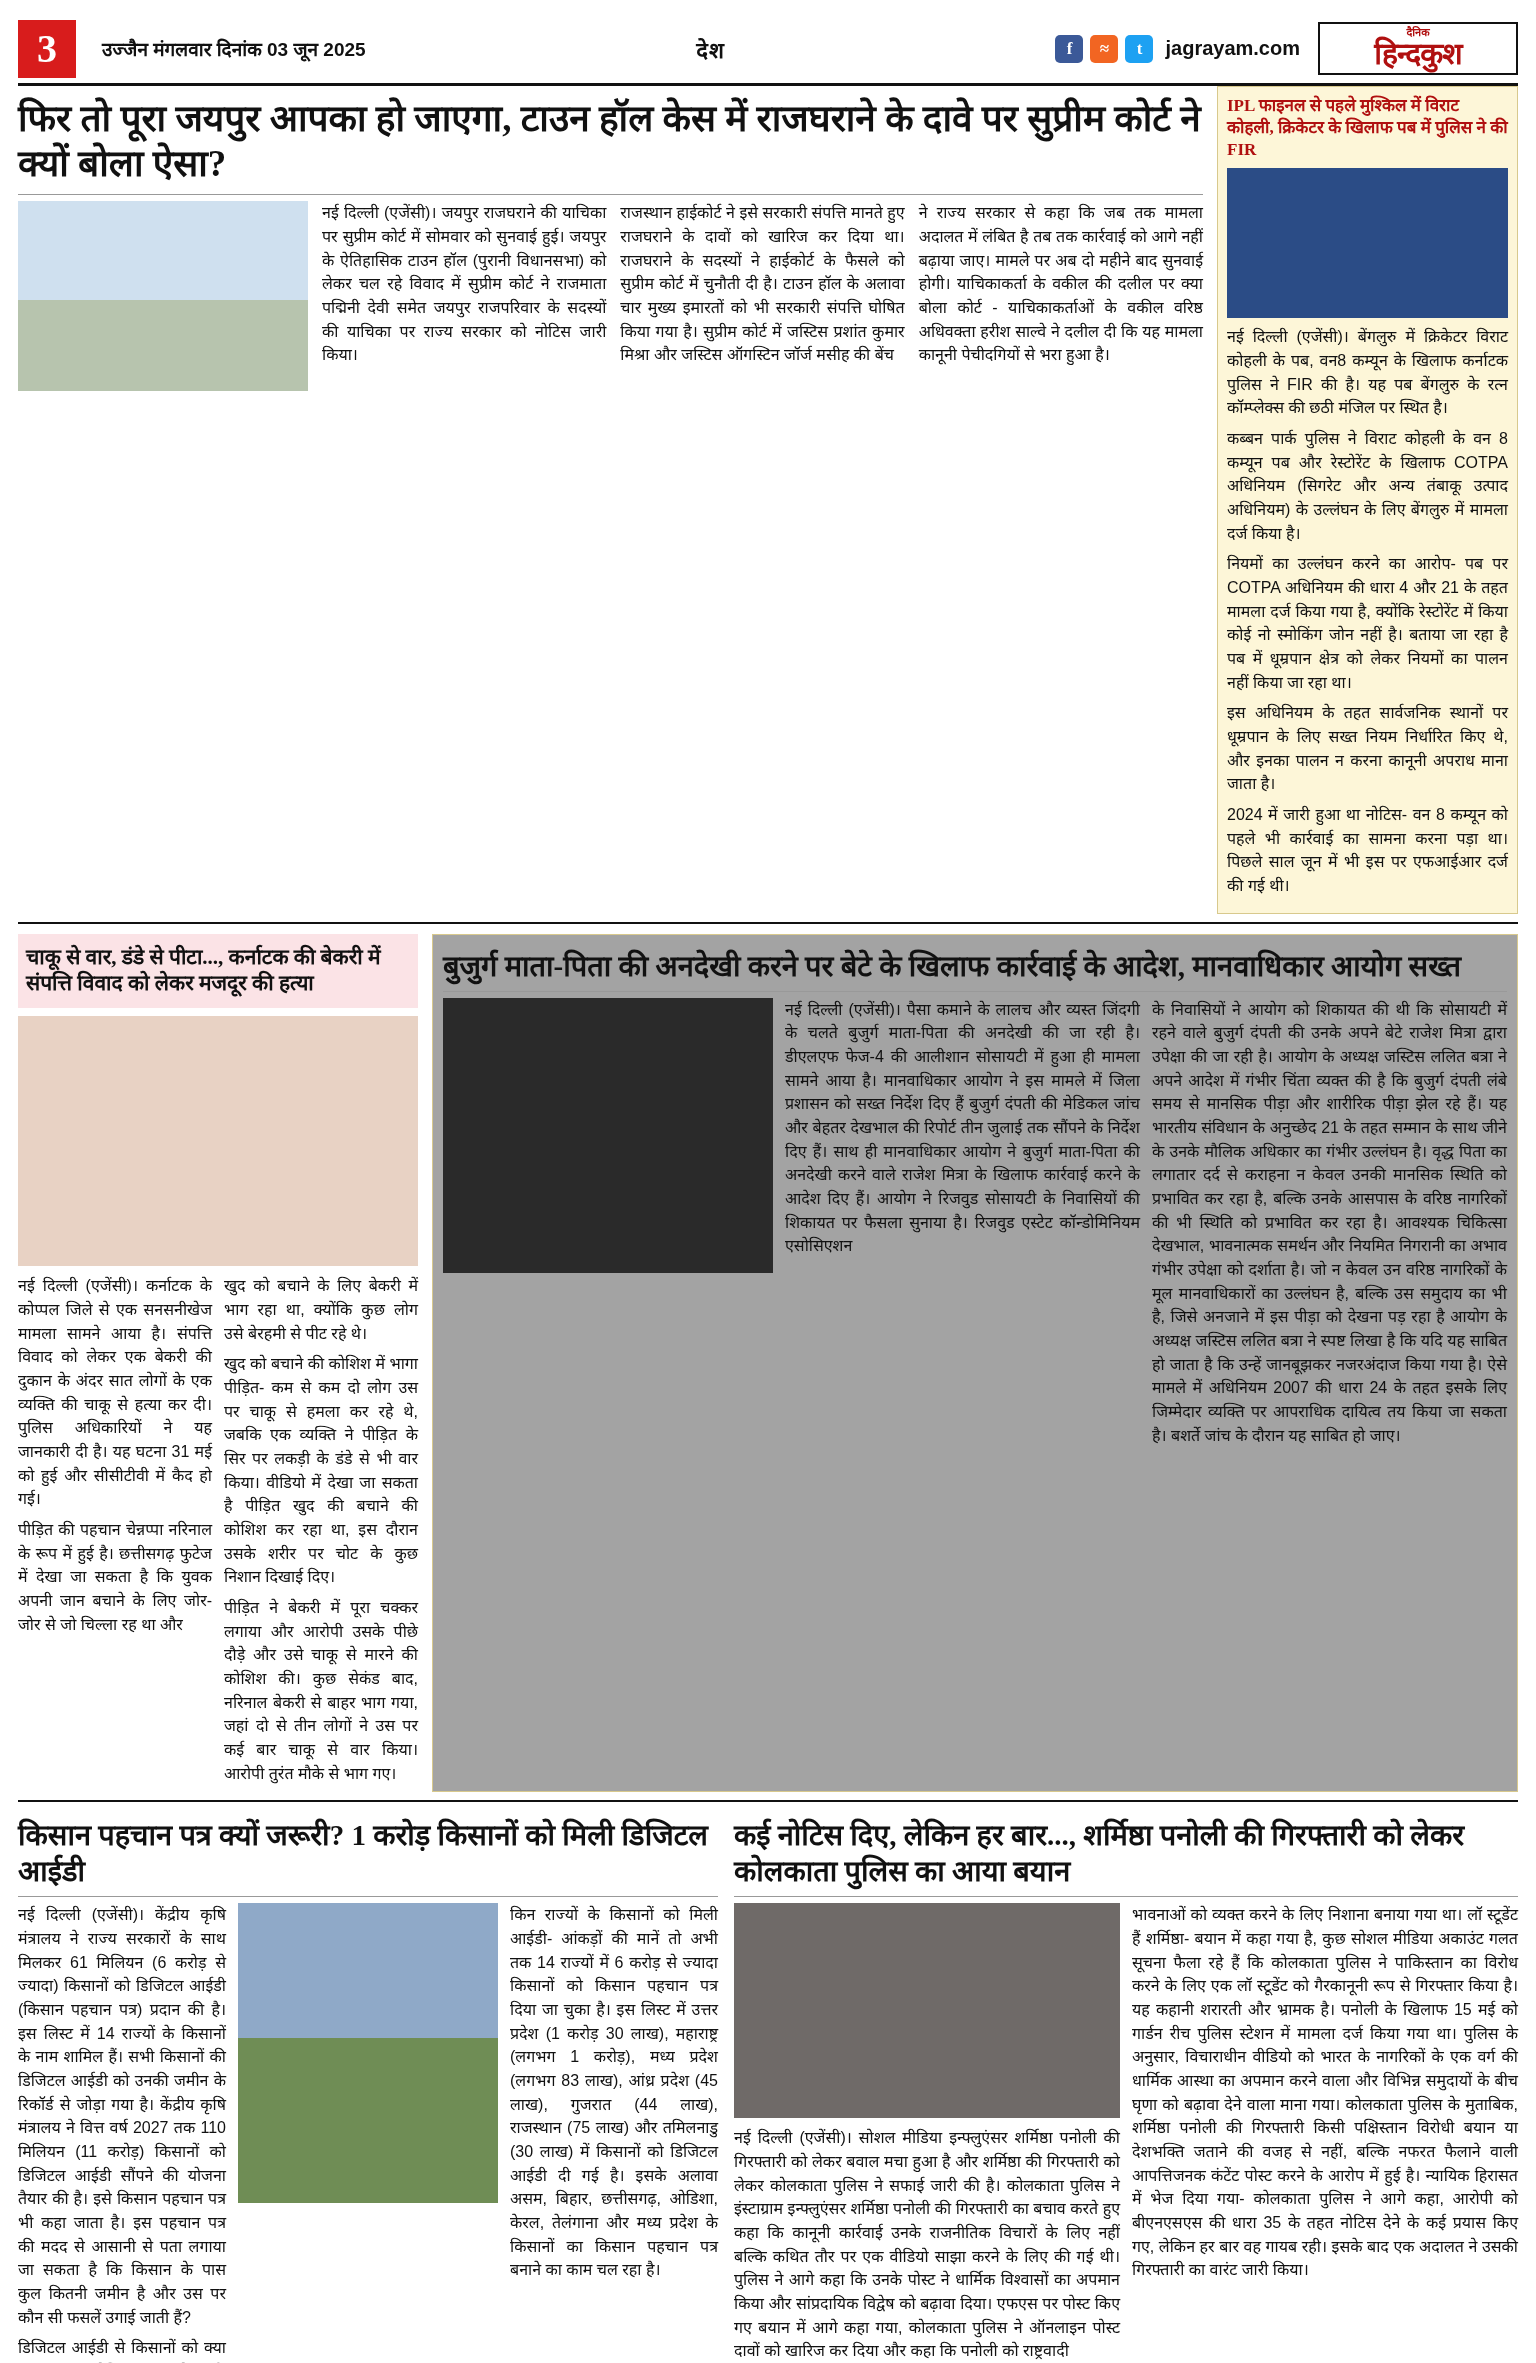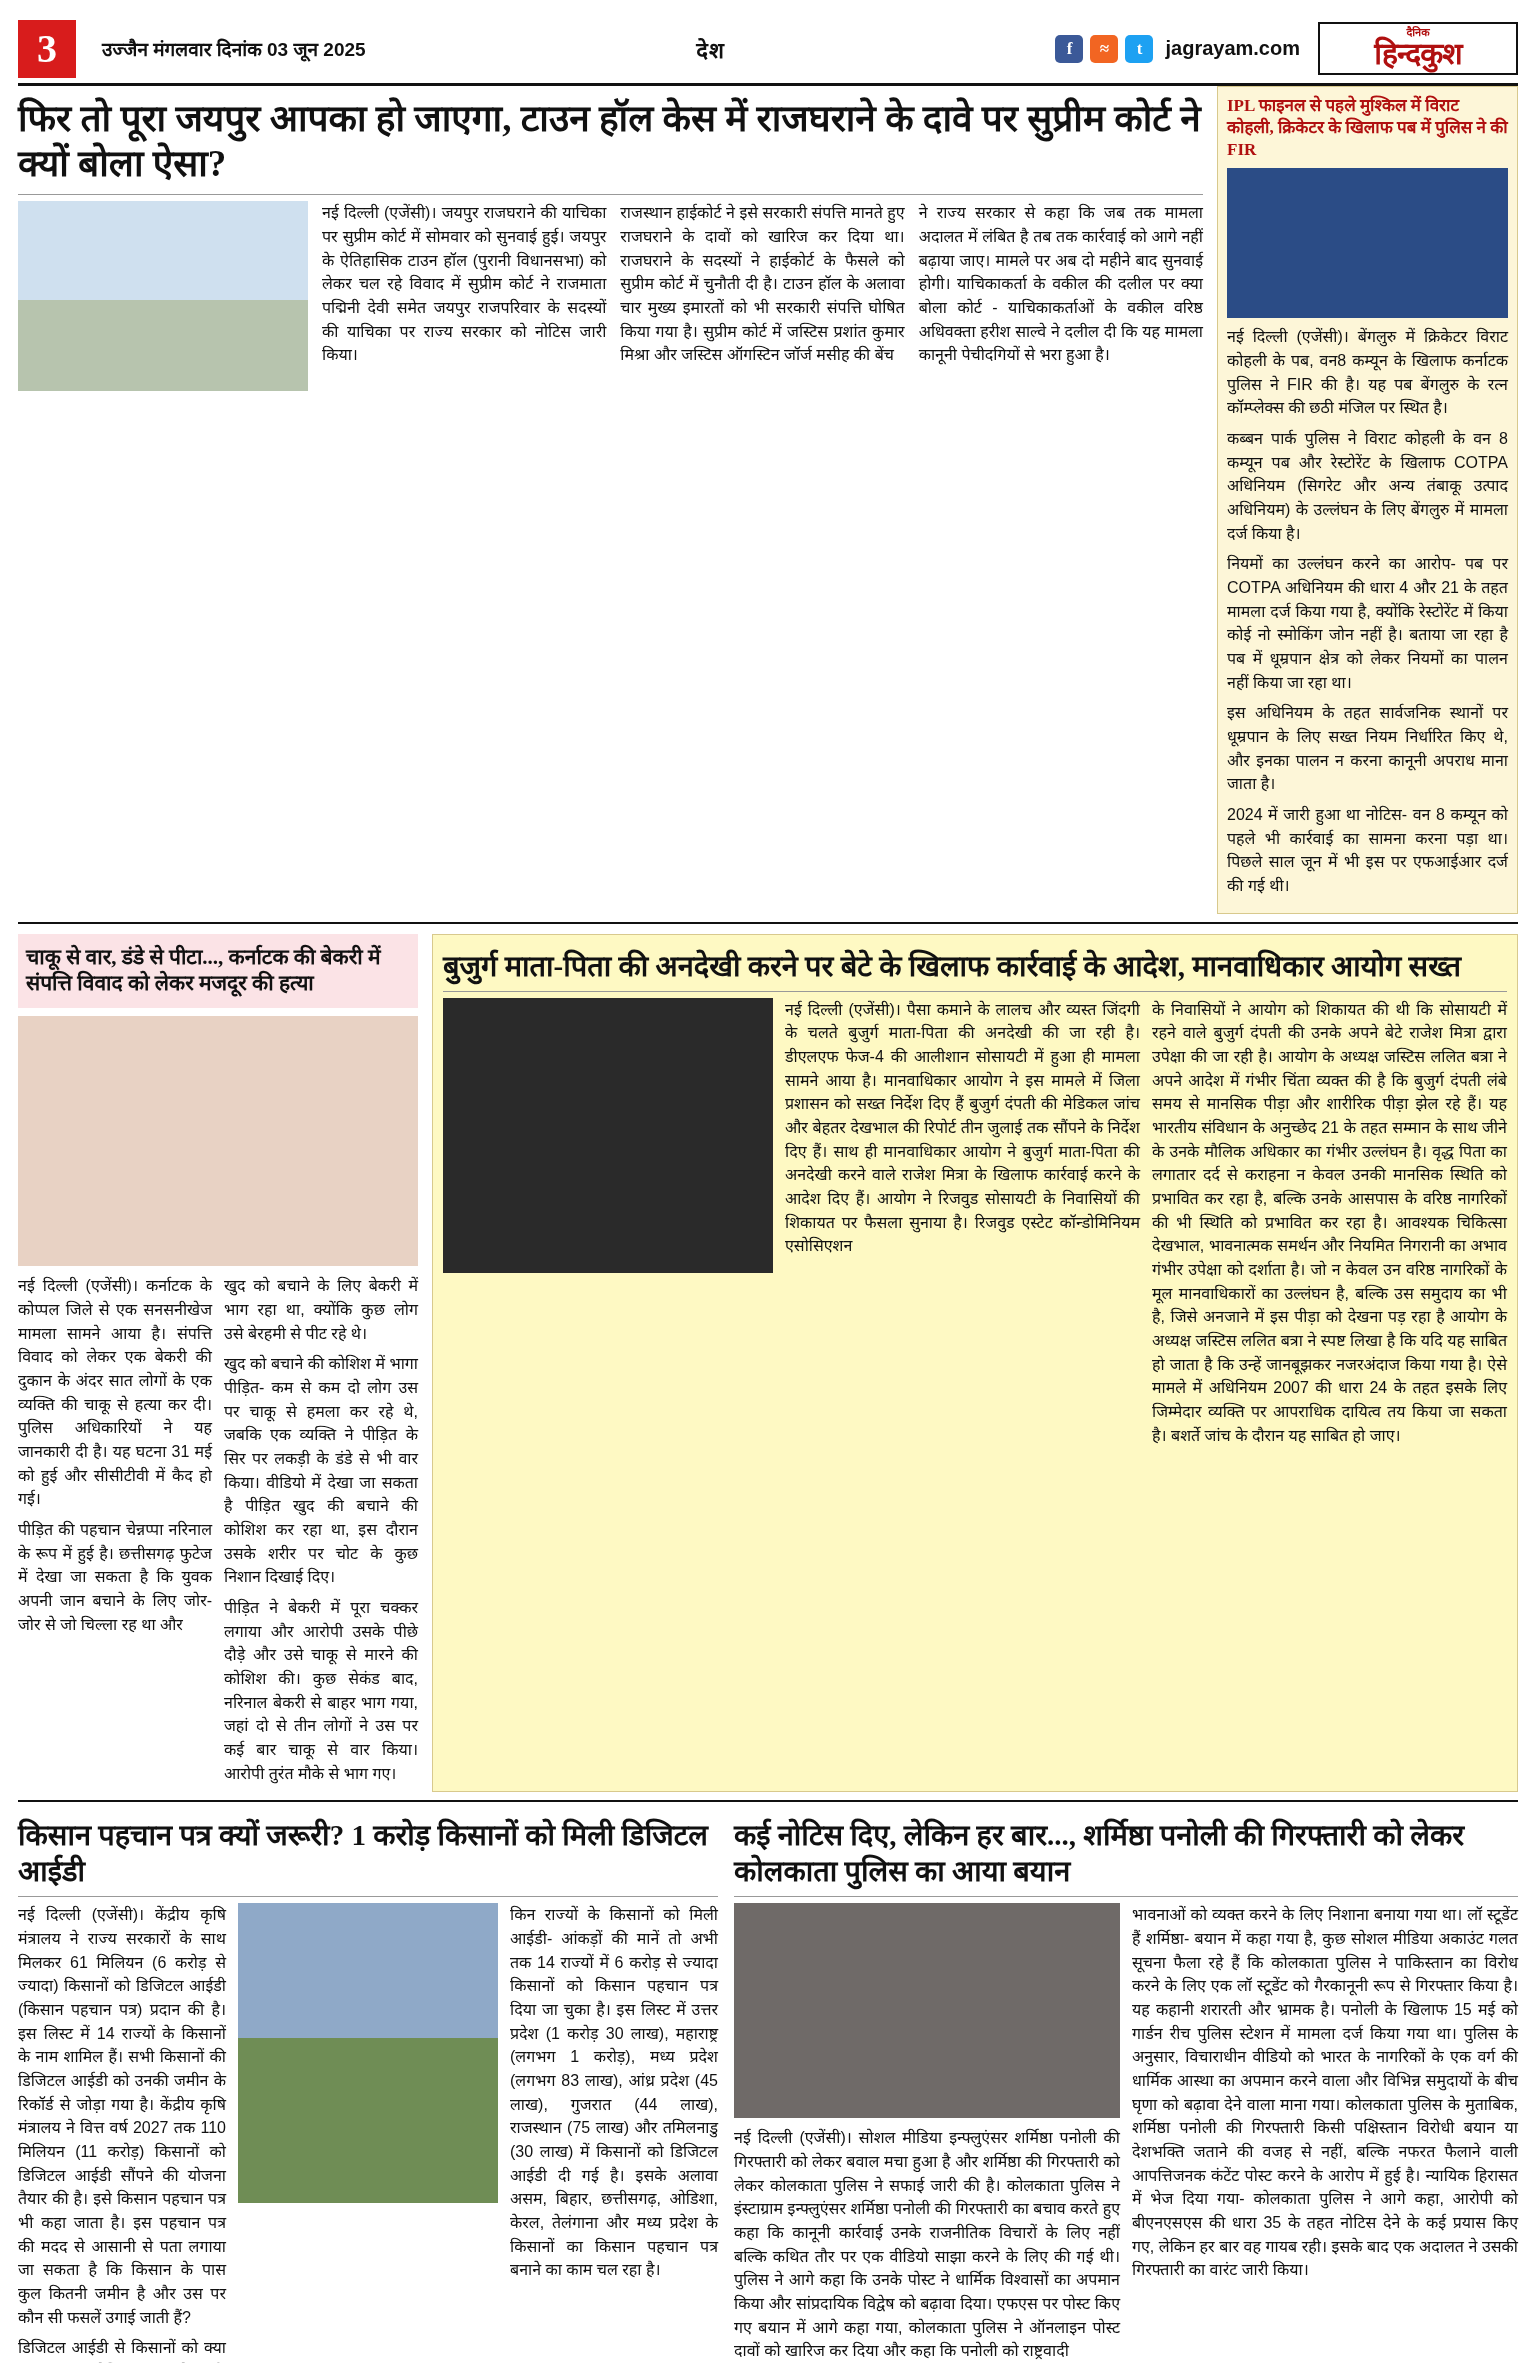--- a/index.html
+++ b/index.html
@@ -63,21 +63,21 @@
   .lead-side { flex:1; background:#fdf6d8; border:1px solid #d8c98d; padding:8px 9px; }
   .side-head { font-size:17px; line-height:1.3; font-weight:bold; color:#b01010; font-family:"Liberation Serif", serif; margin:0 0 7px; }
   .side-photo { width:100%; height:150px; margin-bottom:7px; }
   .lead-cols { display:flex; gap:14px; margin-top:6px; }
   .lead-photo { flex:0 0 290px; height:190px; }
   .lead-col { flex:1; }
 
   
   .mid { display:flex; gap:14px; margin-top:10px; }
   .mid-left { flex:0 0 400px; }
-  .mid-right { flex:1; background:#fef9c3; border:1px solid #d8c98d; padding:8px 10px; }
+  .mid-right { flex:1; background:#a3a3a3; border:1px solid #d8c98d; padding:8px 10px; }
   .pink { background:#fbe3e6; padding:6px 8px; }
   .mid-left-photo { width:100%; height:250px; margin:8px 0; }
   .mid-right-top { display:flex; gap:12px; }
   .mid-right-photo { flex:0 0 330px; height:275px; }
 
   
   .bot { display:flex; gap:16px; margin-top:10px; }
   .bot-left { flex:0 0 700px; }
   .bot-right { flex:1; }
 

